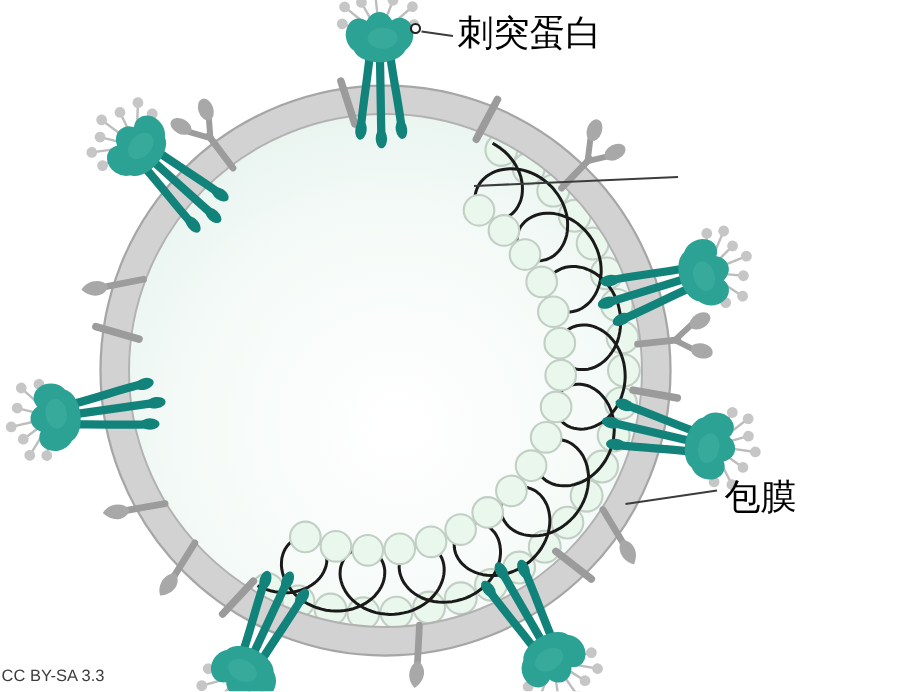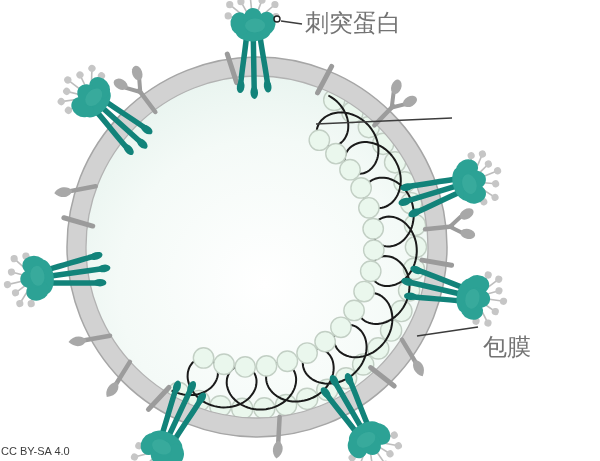--- a/index.html
+++ b/index.html
@@ -1,22 +1,22 @@
 <!DOCTYPE html>
 <html><head>
 <meta charset="utf-8">
 <style>
   html,body{margin:0;padding:0;background:#ffffff;}
   .stage{position:relative;width:600px;height:461px;background:#ffffff;overflow:hidden;
          font-family:"Liberation Sans","DejaVu Sans",sans-serif;}
   svg{position:absolute;left:0;top:0;}
-  .label{position:absolute;font-size:24px;color:#737373;white-space:nowrap;line-height:1.05;}
+  .label{position:absolute;font-size:24px;color:#000000;white-space:nowrap;line-height:1.05;}
   #lbl-spike{left:305px;top:10px;}
   #lbl-na{left:456px;top:106px;}
-  #lbl-env{left:483px;top:334px;}
+  #lbl-env{left:483px;top:319px;}
   .attribution{position:absolute;left:1px;top:445px;font-size:11px;color:#3d3d3d;}
 </style>
 </head>
 <body>
 
 <div class="stage">
   <svg id="scene" width="600" height="461" viewBox="0 0 600 461">
       <defs>
         <radialGradient id="gInt" cx="0.52" cy="0.60" r="0.70">
           <stop offset="0%" stop-color="#ffffff"></stop>
@@ -142,14 +142,14 @@
       </g>
       <g>
         <circle cx="277" cy="19" r="3" fill="#ffffff" stroke="#222222" stroke-width="1.4"></circle>
         <line x1="281" y1="21" x2="302" y2="24" stroke="#3c3c3c" stroke-width="1.4"></line>
         <line x1="316" y1="124" x2="452" y2="118" stroke="#3c3c3c" stroke-width="1.4"></line>
         <line x1="417" y1="336" x2="478" y2="327" stroke="#3c3c3c" stroke-width="1.4"></line>
       </g>
     </svg>
   <div class="label" id="lbl-spike">刺突蛋白</div>
   <div class="label" id="lbl-env">包膜</div>
-  <div class="attribution">CC BY-SA 4.0</div>
+  <div class="attribution">CC BY-SA 3.3</div>
 </div>
 
 </body></html>

